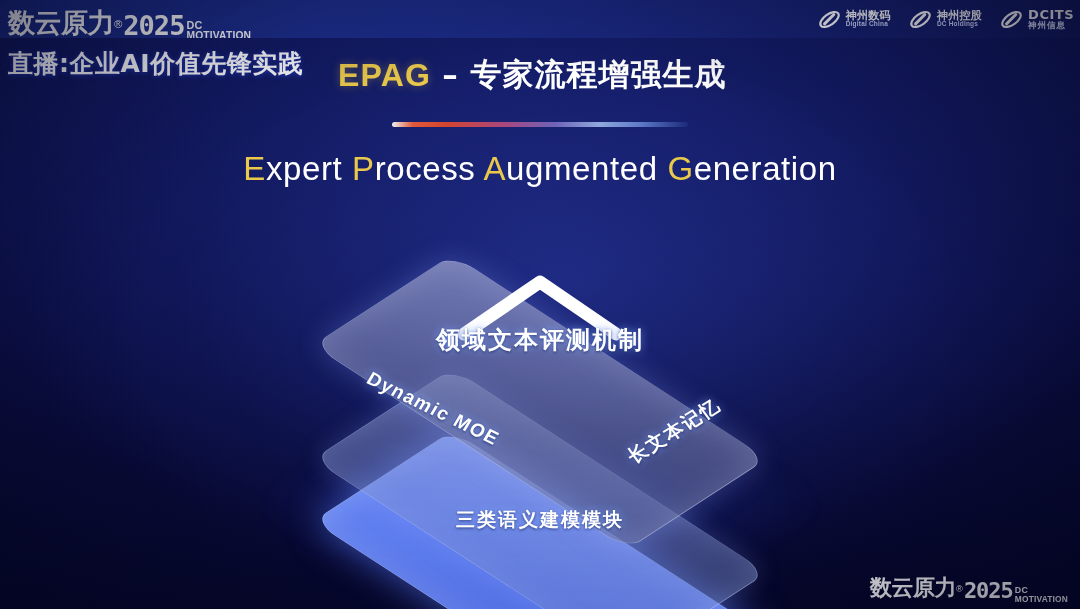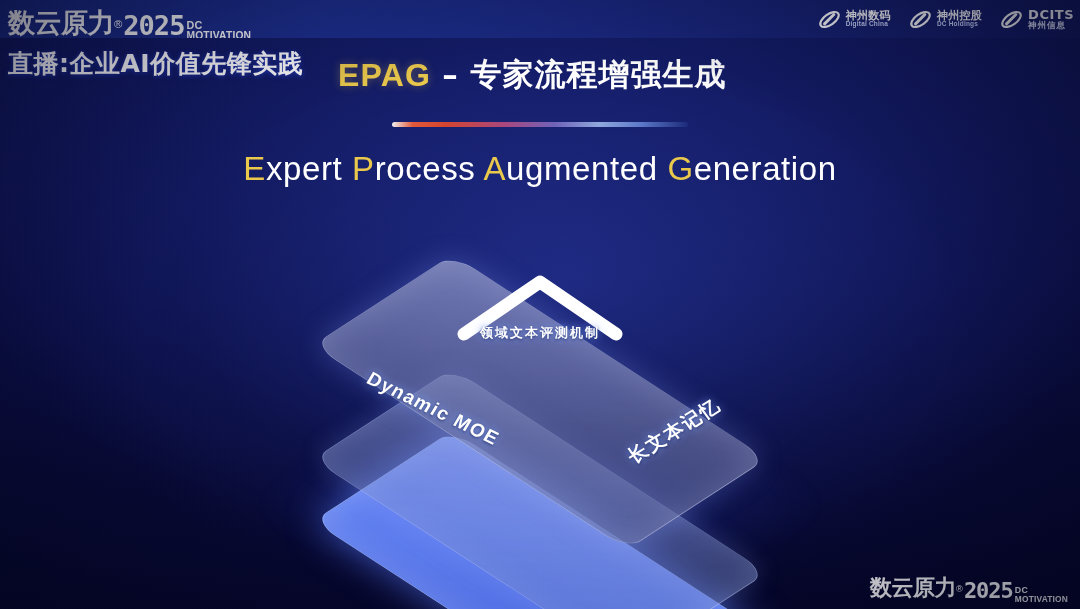--- a/index.html
+++ b/index.html
@@ -131,21 +131,21 @@
   
   #chevron-wrap{ position:absolute; left:0; top:0; width:660px; height:360px; z-index:7; pointer-events:none; }
   #chevron{ position:absolute; left:244px; top:48px; }
 
   
   .plabel{
     position:absolute; color:#ffffff; font-weight:bold; white-space:nowrap;
     font-family:"DejaVu Sans","Liberation Sans",sans-serif;
     text-shadow:0 0 9px rgba(120,160,255,0.9), 0 1px 3px rgba(10,14,60,0.8);
   }
-  #label-top{ left:0; top:102px; width:660px; text-align:center; font-size:13px; letter-spacing:2px; z-index:8; }
+  #label-top{ left:0; top:102px; width:660px; text-align:center; font-size:24px; letter-spacing:2px; z-index:8; }
   #label-bot{ left:0; top:285px; width:660px; text-align:center; font-size:19px; letter-spacing:2px; z-index:9; }
   #label-moe{
     left:151px; top:176px; font-size:19px; letter-spacing:1.5px; z-index:8;
     transform:rotate(26deg) skew(-5deg,0deg);
     font-family:"Liberation Sans","DejaVu Sans",sans-serif;
   }
   #label-mem{
     left:412px; top:196px; font-size:19px; letter-spacing:2px; z-index:8;
     transform:rotate(-32deg) skew(4deg,0deg);
   }
@@ -254,20 +254,21 @@
       <span id="chevron">
         <svg width="172" height="74" viewBox="0 0 172 74" aria-hidden="true">
           <path d="M10 64 L86 12 L162 64" fill="none" stroke="#ffffff" stroke-width="13" stroke-linecap="round" stroke-linejoin="round"></path>
         </svg>
       </span>
     </div>
 
     <div class="plabel" id="label-top">领域文本评测机制</div>
     <div class="plabel" id="label-moe">Dynamic MOE</div>
     <div class="plabel" id="label-mem">长文本记忆</div>
+    <div class="plabel" id="label-bot">三类语义建模模块</div>
   </div>
 
   <div id="brand-bottom" class="brandlogo">
     <span class="cn">数云原力</span>
       <span class="reg">®</span>
       <span class="yr">2025</span>
     <span class="dcm">
       <span class="dc">DC</span>
       <span class="mo">MOTIVATION</span>
     </span>

